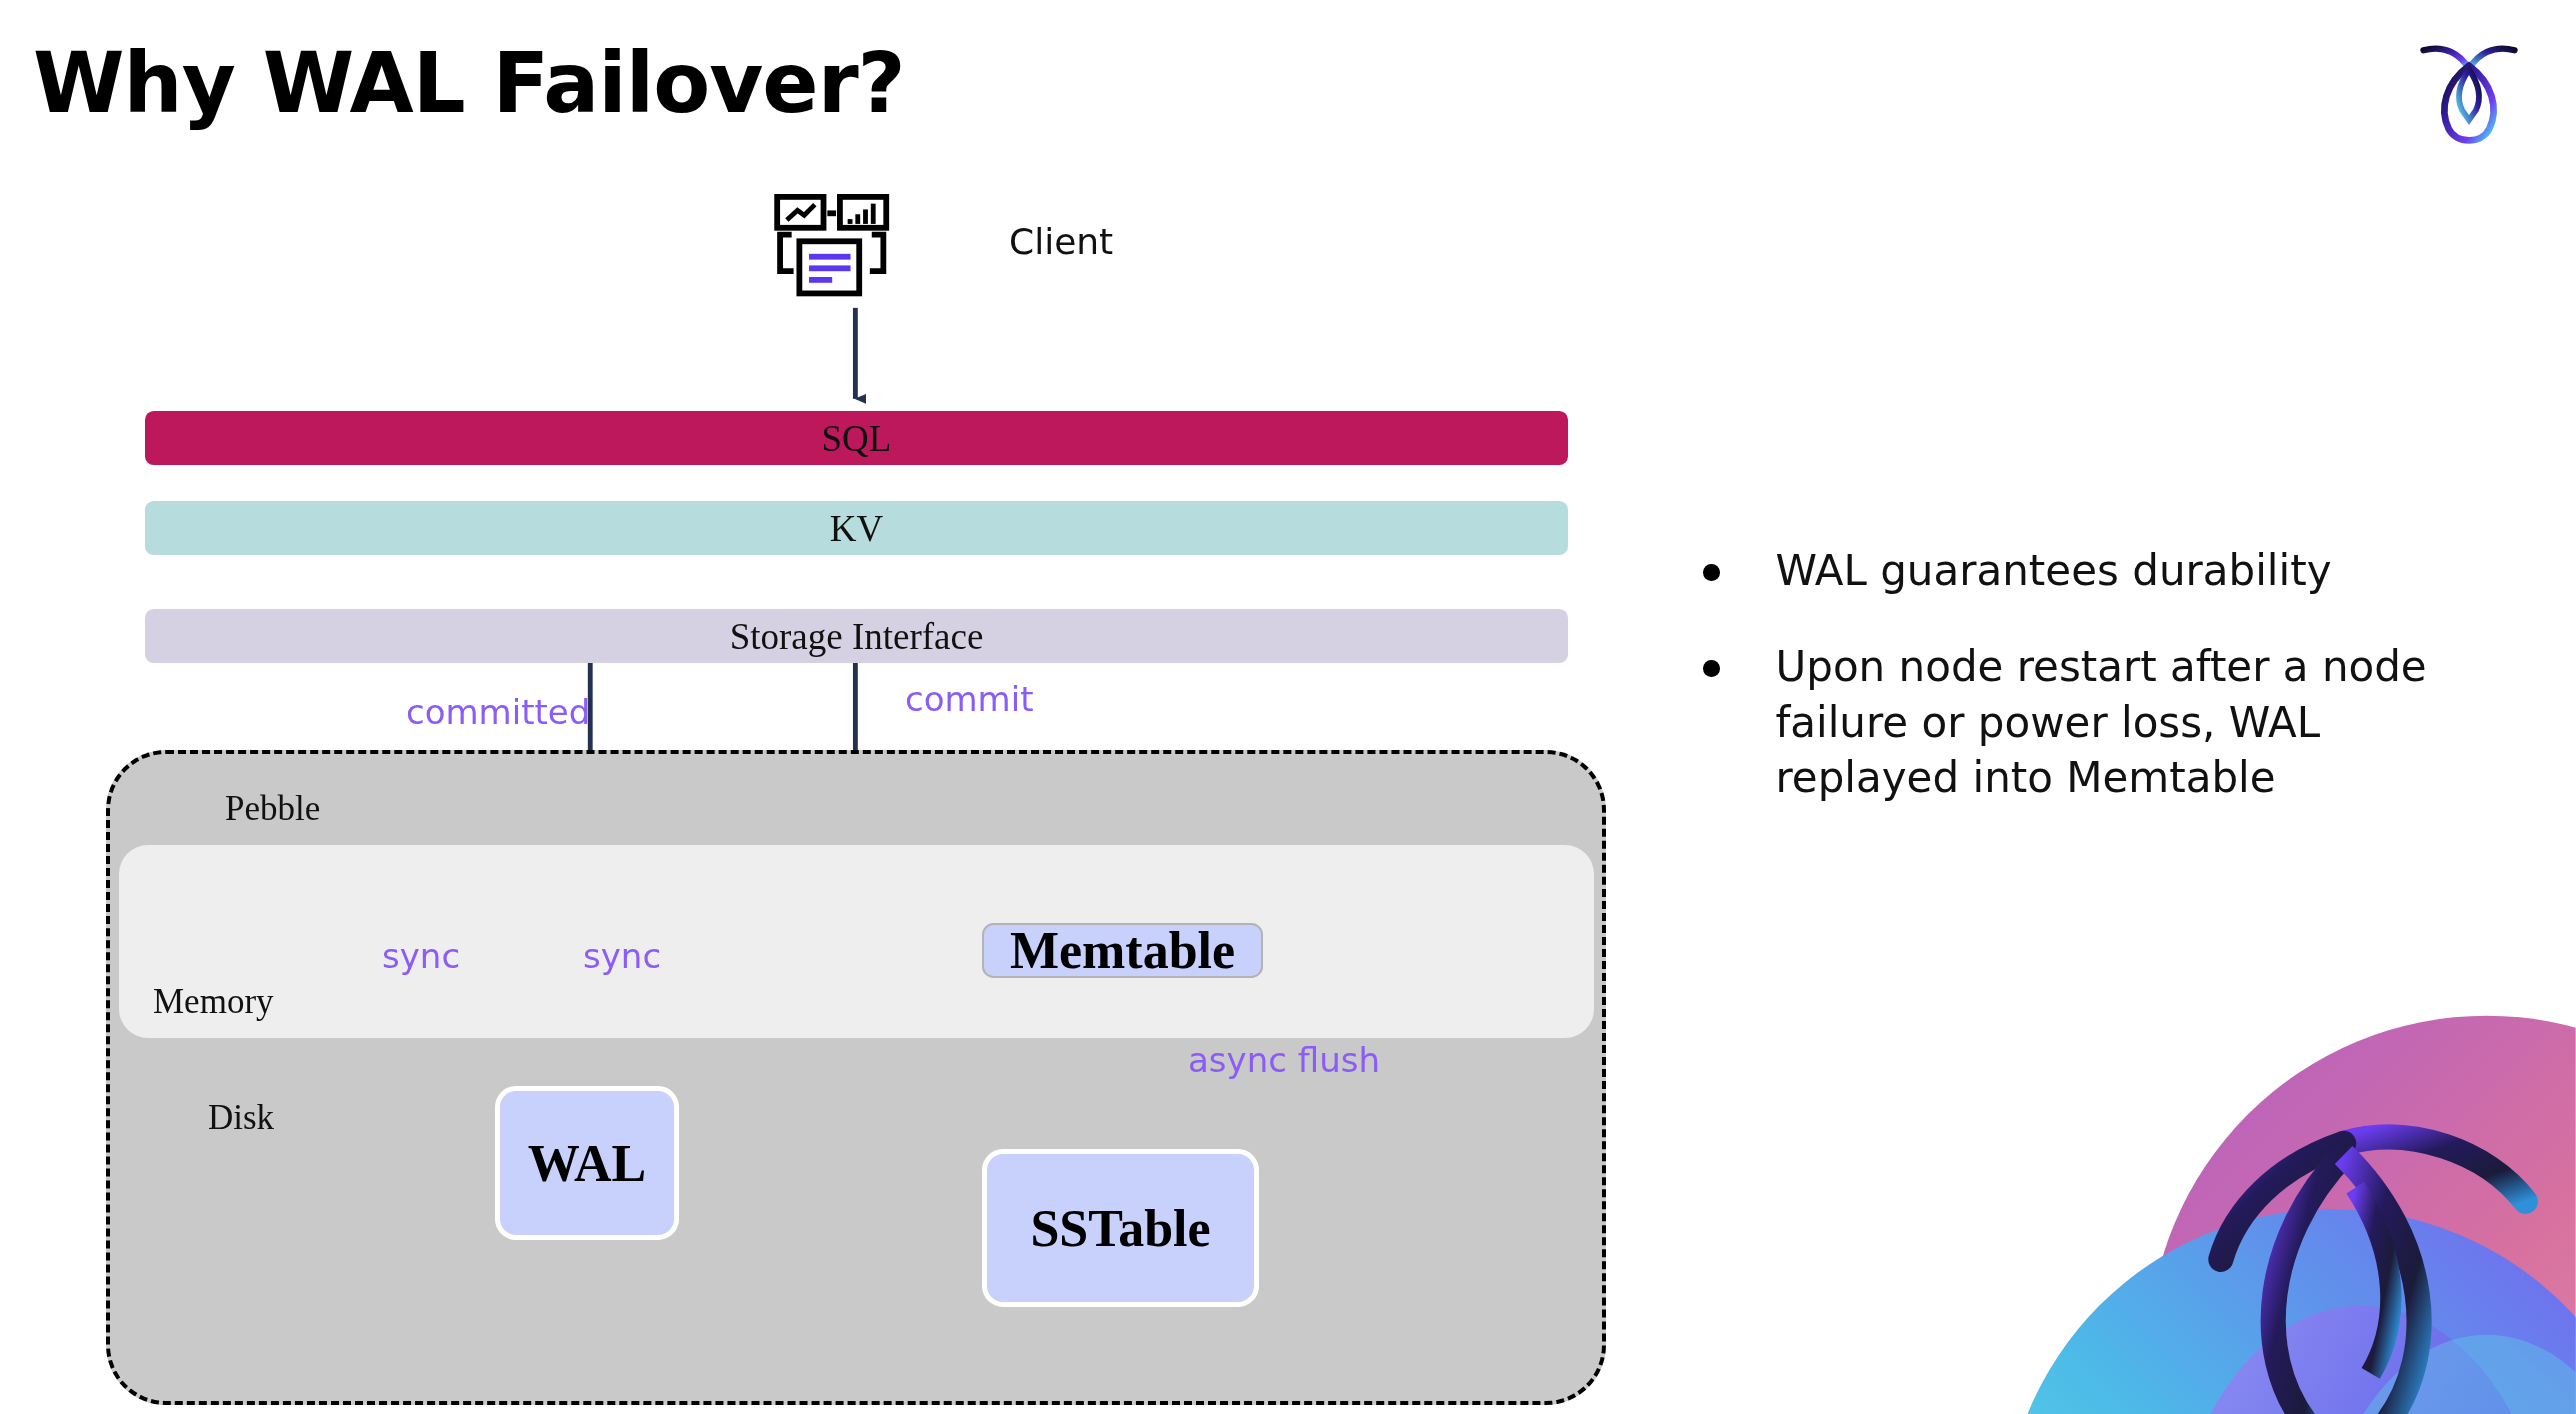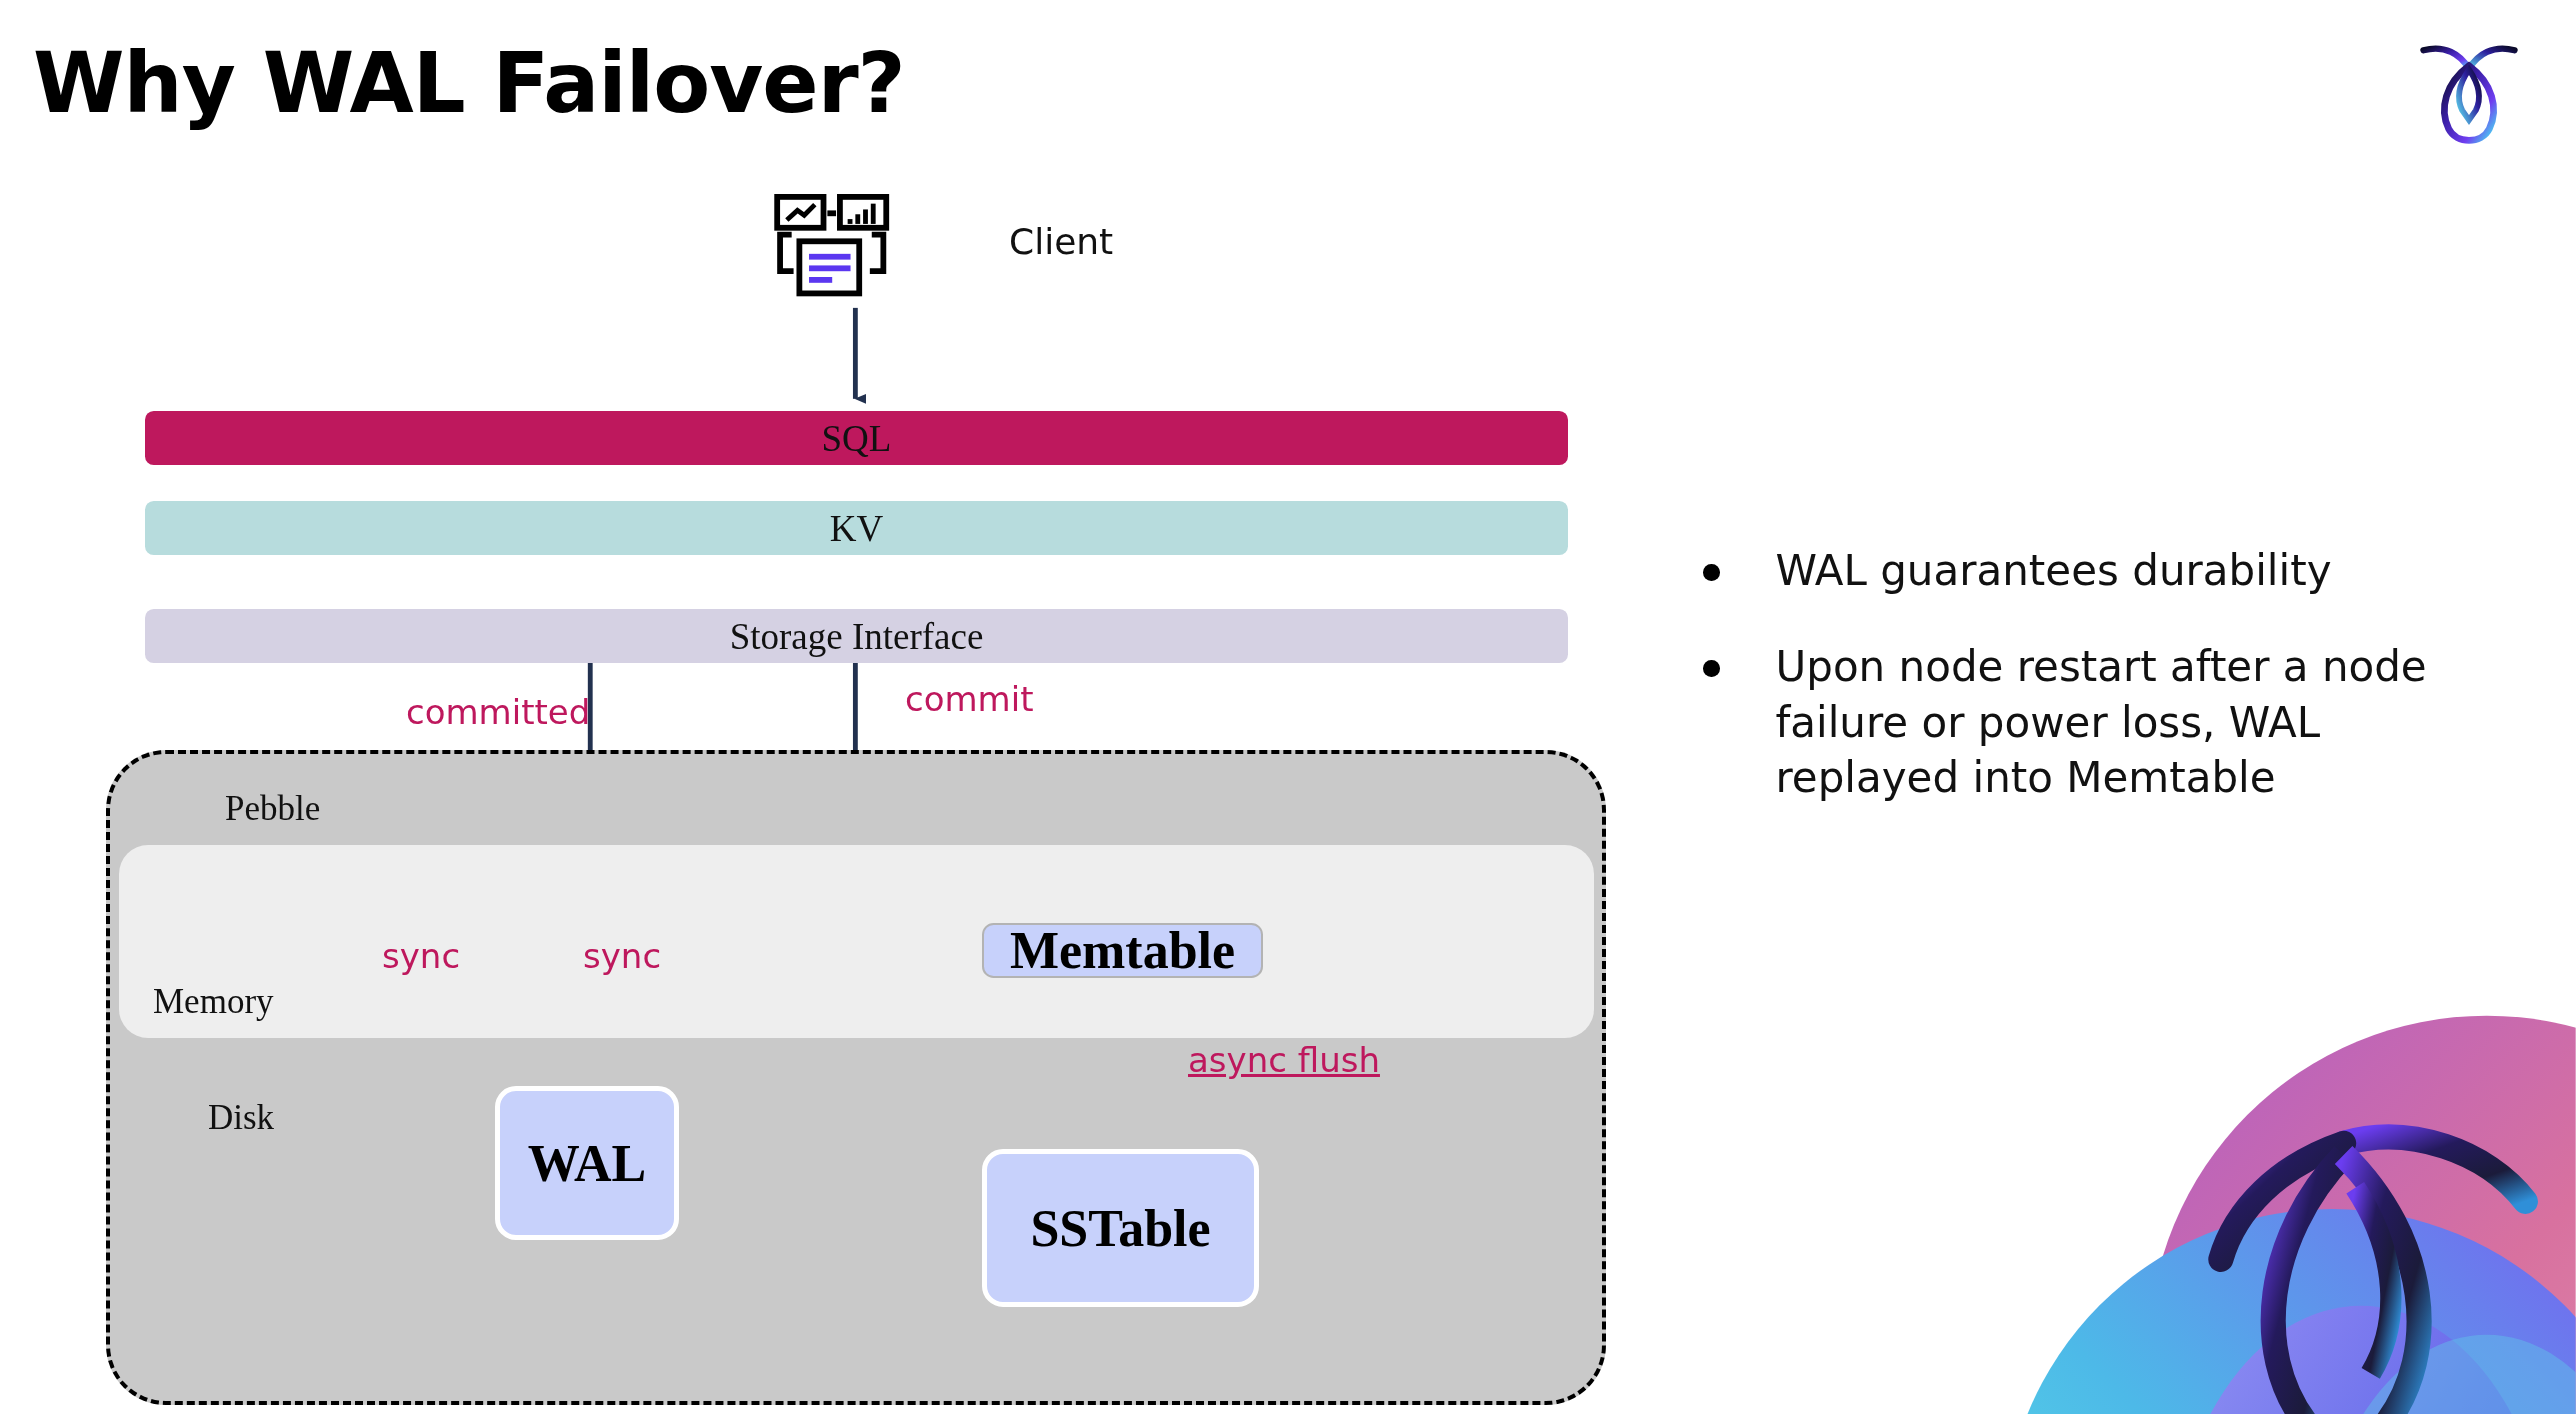--- a/index.html
+++ b/index.html
@@ -98,28 +98,28 @@
   }
   #node-sstable{
     left:982px;top:1149px;width:277px;height:158px;
     border:5.8px solid #ffffff;border-radius:21px;
   }
 
   
   .edge-label{
     position:absolute;
     font-family:"DejaVu Sans", sans-serif;
-    font-size:34px;color:#be185d;
+    font-size:34px;color:#8b5cf6;
     white-space:nowrap;
   }
   #lbl-committed{left:406px;top:692px;}
   #lbl-commit{left:905px;top:679px;}
   #lbl-sync-left{left:382px;top:936px;}
   #lbl-sync-right{left:583px;top:936px;}
-  #lbl-async-flush{left:1188px;top:1040px;text-decoration:underline;}
+  #lbl-async-flush{left:1188px;top:1040px;}
 
   
   #bullets{position:absolute;left:1703px;top:523px;width:813px;}
   .bullet-row{display:flex;align-items:flex-start;margin-bottom:41px;margin-top:20px;}
   .bullet-dot{
     width:16.5px;height:16.5px;border-radius:50%;
     background:#000000;flex:0 0 auto;
     margin-top:21px;margin-right:56px;
   }
   .bullet-text{

